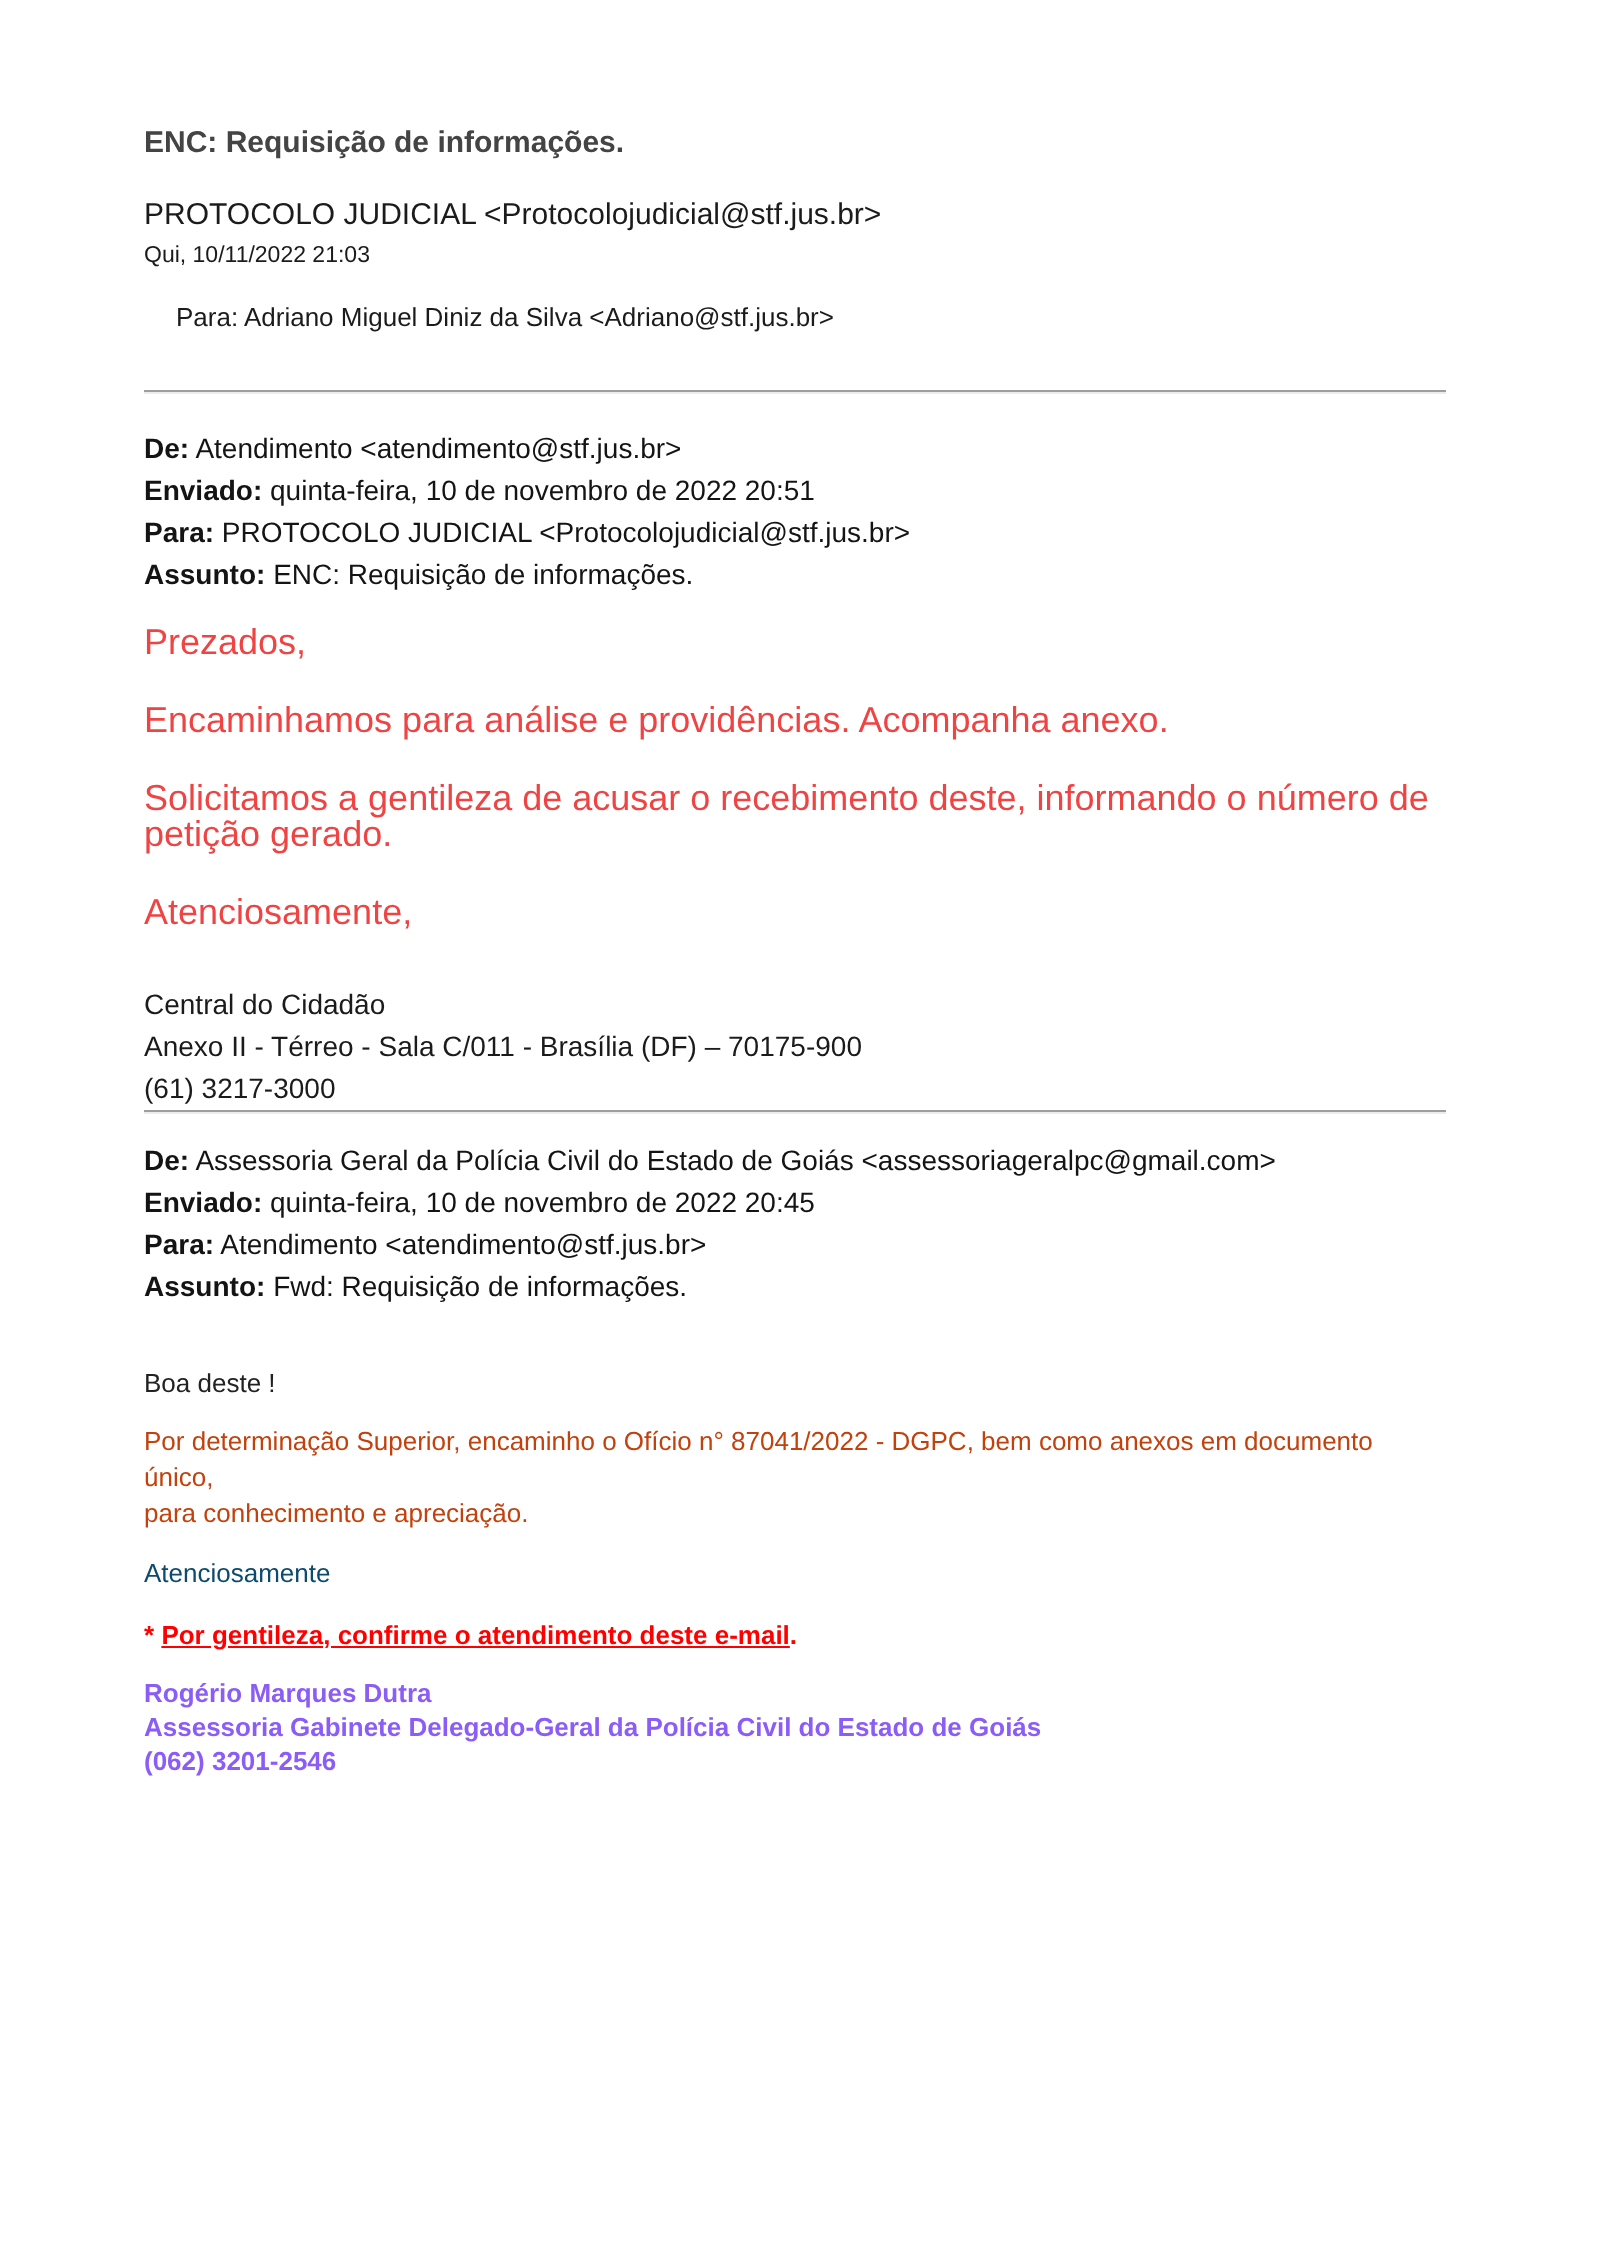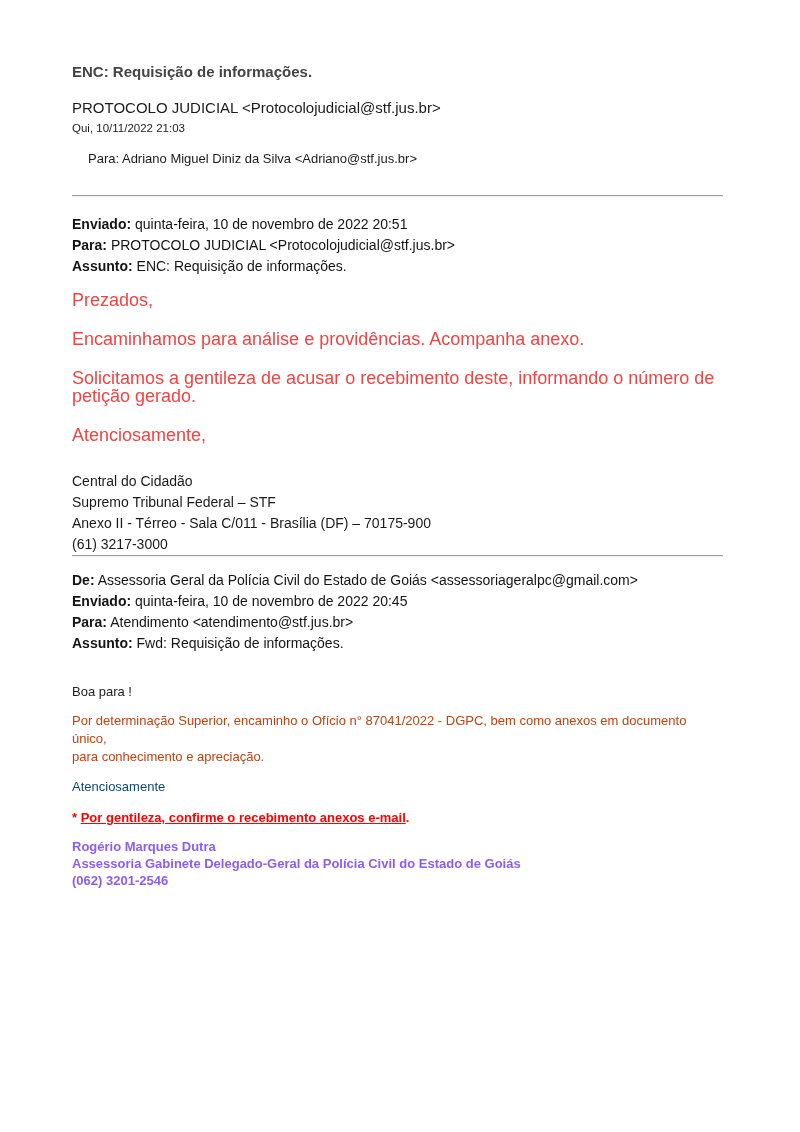--- a/index.html
+++ b/index.html
@@ -120,41 +120,44 @@
 
   <div class="subject">ENC: Requisição de informações.</div>
   <div class="sender">PROTOCOLO JUDICIAL &lt;Protocolojudicial@stf.jus.br&gt;</div>
   <div class="date">Qui, 10/11/2022 21:03</div>
   <div class="to">Para: Adriano Miguel Diniz da Silva &lt;Adriano@stf.jus.br&gt;</div>
 
   <hr class="divider">
 
   <div class="qh">
     <div>
+      <span class="qh-label">De:</span>
+      <span class="qh-value">Atendimento &lt;atendimento@stf.jus.br&gt;</span>
+    </div>
+    <div>
       <span class="qh-label">Enviado:</span>
       <span class="qh-value">quinta-feira, 10 de novembro de 2022 20:51</span>
     </div>
     <div>
       <span class="qh-label">Para:</span>
       <span class="qh-value">PROTOCOLO JUDICIAL &lt;Protocolojudicial@stf.jus.br&gt;</span>
     </div>
     <div>
       <span class="qh-label">Assunto:</span>
       <span class="qh-value">ENC: Requisição de informações.</span>
     </div>
   </div>
 
   <p class="para first">Prezados,</p>
   <p class="para">Encaminhamos para análise e providências. Acompanha anexo.</p>
   <p class="para">Solicitamos a gentileza de acusar o recebimento deste, informando o número de petição gerado.</p>
   <p class="para">Atenciosamente,</p>
 
   <div class="sig">
     <div>Central do Cidadão</div>
-    <div>Supremo Tribunal Federal – STF</div>
     <div>Anexo II - Térreo - Sala C/011 - Brasília (DF) – 70175-900</div>
     <div>(61) 3217-3000</div>
   </div>
 
   <hr class="divider divider2">
 
   <div class="qh qh2">
     <div>
       <span class="qh-label">De:</span>
       <span class="qh-value">Assessoria Geral da Polícia Civil do Estado de Goiás &lt;assessoriageralpc@gmail.com&gt;</span>
@@ -166,28 +169,28 @@
     <div>
       <span class="qh-label">Para:</span>
       <span class="qh-value">Atendimento &lt;atendimento@stf.jus.br&gt;</span>
     </div>
     <div>
       <span class="qh-label">Assunto:</span>
       <span class="qh-value">Fwd: Requisição de informações.</span>
     </div>
   </div>
 
-  <div class="g-greeting">Boa para !</div>
+  <div class="g-greeting">Boa deste !</div>
   <div class="g-body">Por determinação Superior, encaminho o Ofício n° 87041/2022 - DGPC, bem como anexos em documento único,
 para conhecimento e apreciação.</div>
   <div class="g-closing">Atenciosamente</div>
 
   <div class="g-notice">
     <span>*</span>
-    <span class="notice-link">Por gentileza, confirme o recebimento anexos e-mail</span><span>.</span>
+    <span class="notice-link">Por gentileza, confirme o atendimento deste e-mail</span><span>.</span>
   </div>
 
   <div class="g-sig">
     <div>Rogério Marques Dutra</div>
     <div>Assessoria Gabinete Delegado-Geral da Polícia Civil do Estado de Goiás</div>
     <div>(062) 3201-2546</div>
   </div>
 
 </div>
 

